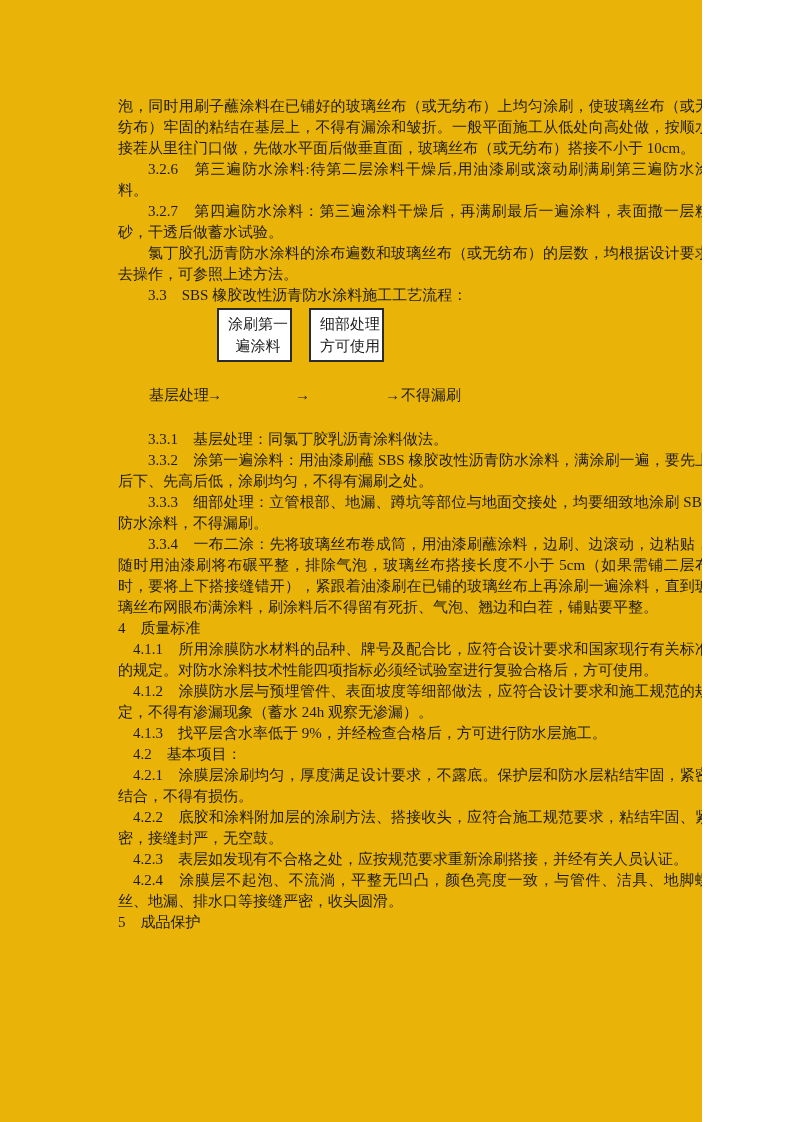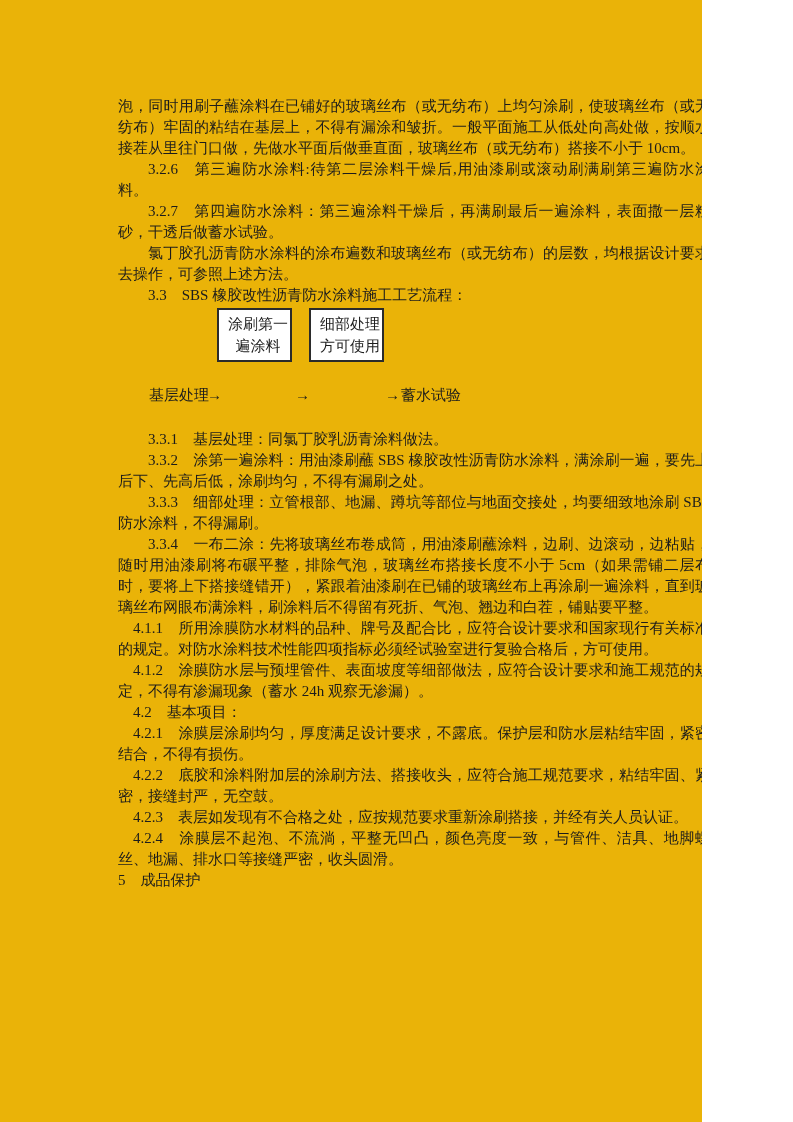--- a/index.html
+++ b/index.html
@@ -57,30 +57,32 @@
       </div>
       <div class="fbox fbox2">
         <div>细部处理</div>
         <div>方可使用</div>
       </div>
       <div class="flowline">
         <span class="fl-start">基层处理</span>
         <span class="fl-a1">→</span>
         <span class="fl-a2">→</span>
         <span class="fl-a3">→</span>
-        <span class="fl-end">蓄水试验</span>
+        <span class="fl-end">不得漏刷</span>
       </div>
     </div>
 
     <p class="ind2">3.3.1　基层处理：同氯丁胶乳沥青涂料做法。</p>
     <p class="ind2">3.3.2　涂第一遍涂料：用油漆刷蘸 SBS 橡胶改性沥青防水涂料，满涂刷一遍，要先上后下、先高后低，涂刷均匀，不得有漏刷之处。</p>
     <p class="ind2">3.3.3　细部处理：立管根部、地漏、蹲坑等部位与地面交接处，均要细致地涂刷 SBS 防水涂料，不得漏刷。</p>
     <p class="ind2">3.3.4　一布二涂：先将玻璃丝布卷成筒，用油漆刷蘸涂料，边刷、边滚动，边粘贴，随时用油漆刷将布碾平整，排除气泡，玻璃丝布搭接长度不小于 5cm（如果需铺二层布时，要将上下搭接缝错开），紧跟着油漆刷在已铺的玻璃丝布上再涂刷一遍涂料，直到玻璃丝布网眼布满涂料，刷涂料后不得留有死折、气泡、翘边和白茬，铺贴要平整。</p>
+    <p class="ind0">4　质量标准</p>
     <p class="ind1">4.1.1　所用涂膜防水材料的品种、牌号及配合比，应符合设计要求和国家现行有关标准的规定。对防水涂料技术性能四项指标必须经试验室进行复验合格后，方可使用。</p>
     <p class="ind1">4.1.2　涂膜防水层与预埋管件、表面坡度等细部做法，应符合设计要求和施工规范的规定，不得有渗漏现象（蓄水 24h 观察无渗漏）。</p>
+    <p class="ind1">4.1.3　找平层含水率低于 9%，并经检查合格后，方可进行防水层施工。</p>
     <p class="ind1">4.2　基本项目：</p>
     <p class="ind1">4.2.1　涂膜层涂刷均匀，厚度满足设计要求，不露底。保护层和防水层粘结牢固，紧密结合，不得有损伤。</p>
     <p class="ind1">4.2.2　底胶和涂料附加层的涂刷方法、搭接收头，应符合施工规范要求，粘结牢固、紧密，接缝封严，无空鼓。</p>
     <p class="ind1">4.2.3　表层如发现有不合格之处，应按规范要求重新涂刷搭接，并经有关人员认证。</p>
     <p class="ind1">4.2.4　涂膜层不起泡、不流淌，平整无凹凸，颜色亮度一致，与管件、洁具、地脚螺丝、地漏、排水口等接缝严密，收头圆滑。</p>
     <p class="ind0">5　成品保护</p>
 
   </div>
 </div>
 

